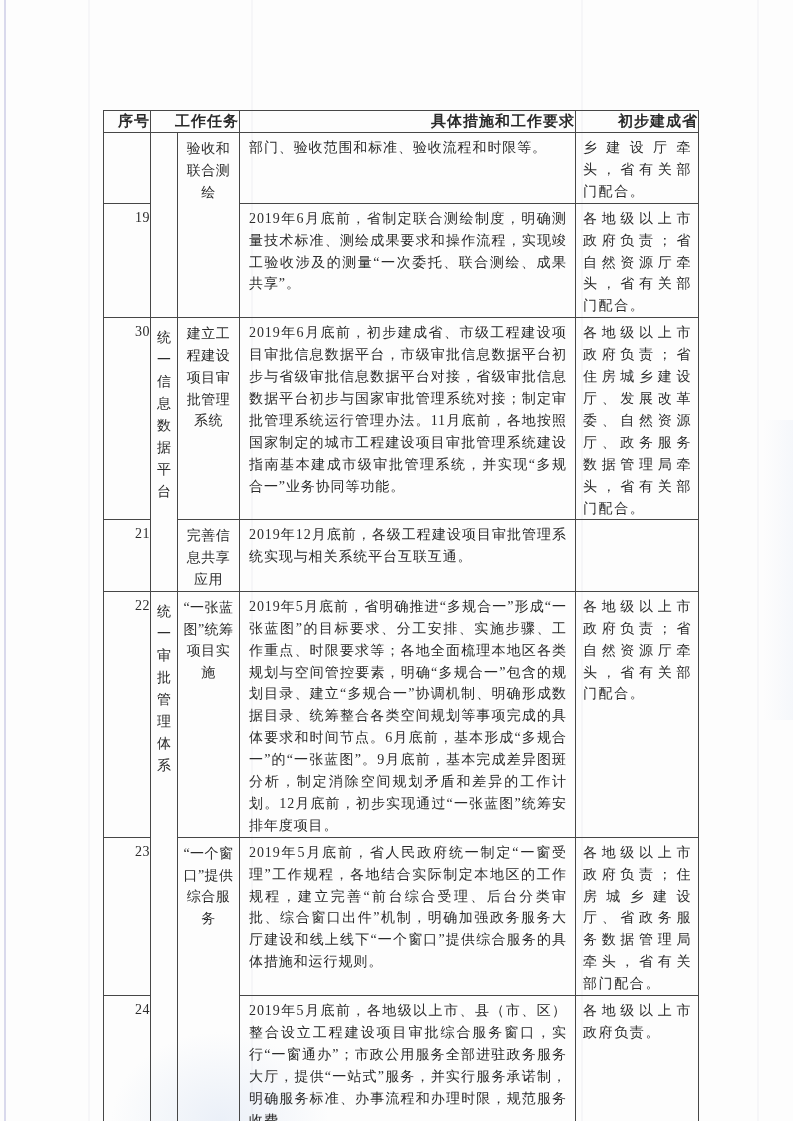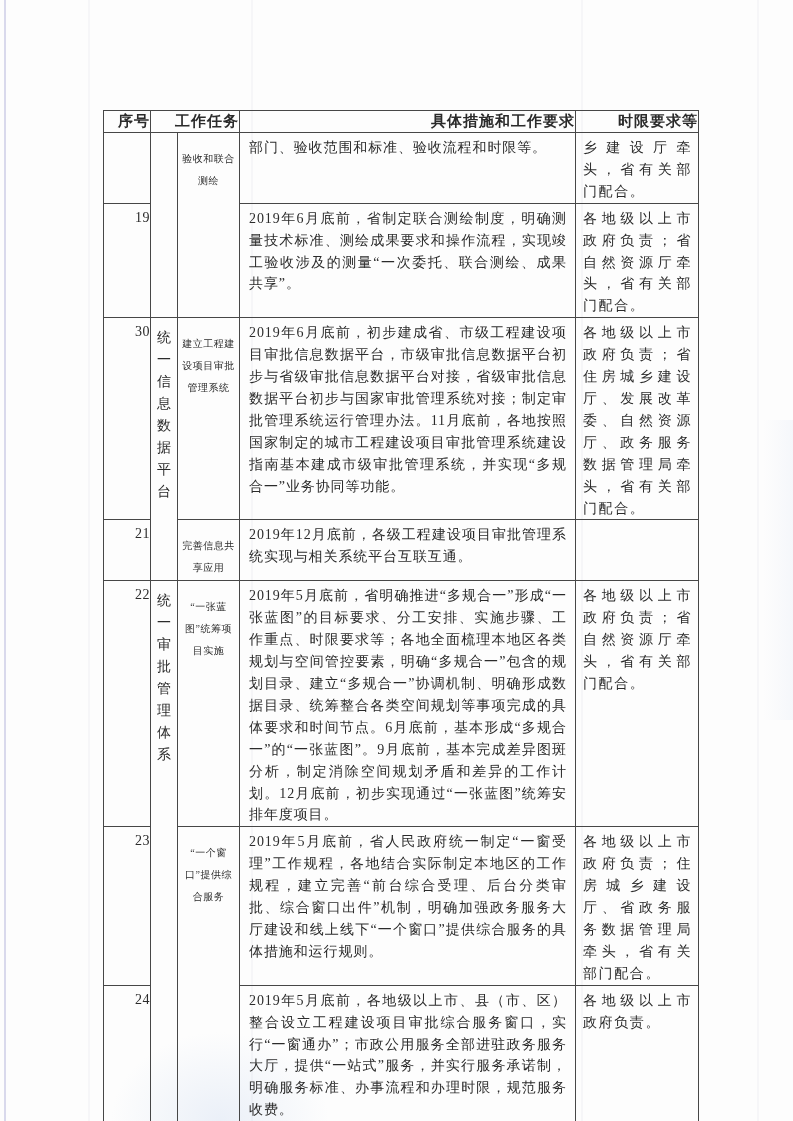--- a/index.html
+++ b/index.html
@@ -70,25 +70,25 @@
     letter-spacing: 0.5px;
   }
   td.cat-cell {
     font-size: 14px;
     line-height: 22px;
     text-align: center;
     word-break: break-all;
     padding: 9px 6px 0 6px;
   }
   td.task-cell {
-    font-size: 10px;
+    font-size: 14px;
     line-height: 21.8px;
     text-align: center;
     word-break: break-all;
-    padding: 15px 4px 0 4px;
+    padding: 5px 4px 0 4px;
     letter-spacing: 0.5px;
   }
   td.measure-cell {
     font-size: 14px;
     line-height: 21.9px;
     text-align: justify;
     word-break: break-all;
     padding: 4px 8px 0 9px;
     letter-spacing: 0.9px;
   }
@@ -120,21 +120,21 @@
     <col style="width:62px">
     <col style="width:336px">
     <col style="width:123px">
   </colgroup>
 
   <tbody>
       <tr style="height:20px">
     <th>序号</th>
     <th colspan="2">工作任务</th>
     <th>具体措施和工作要求</th>
-    <th>时限要求等</th>
+    <th>初步建成省</th>
   </tr>
 
   <tr style="height:43px">
     <td class="no-cell"></td>
     <td class="cat-cell" rowspan="2"></td>
     <td class="task-cell" rowspan="2">验收和联合测绘</td>
     <td class="measure-cell">部门、验收范围和标准、验收流程和时限等。</td>
     <td class="unit-cell">乡建设厅牵头，省有关部门配合。</td>
   </tr>
 

